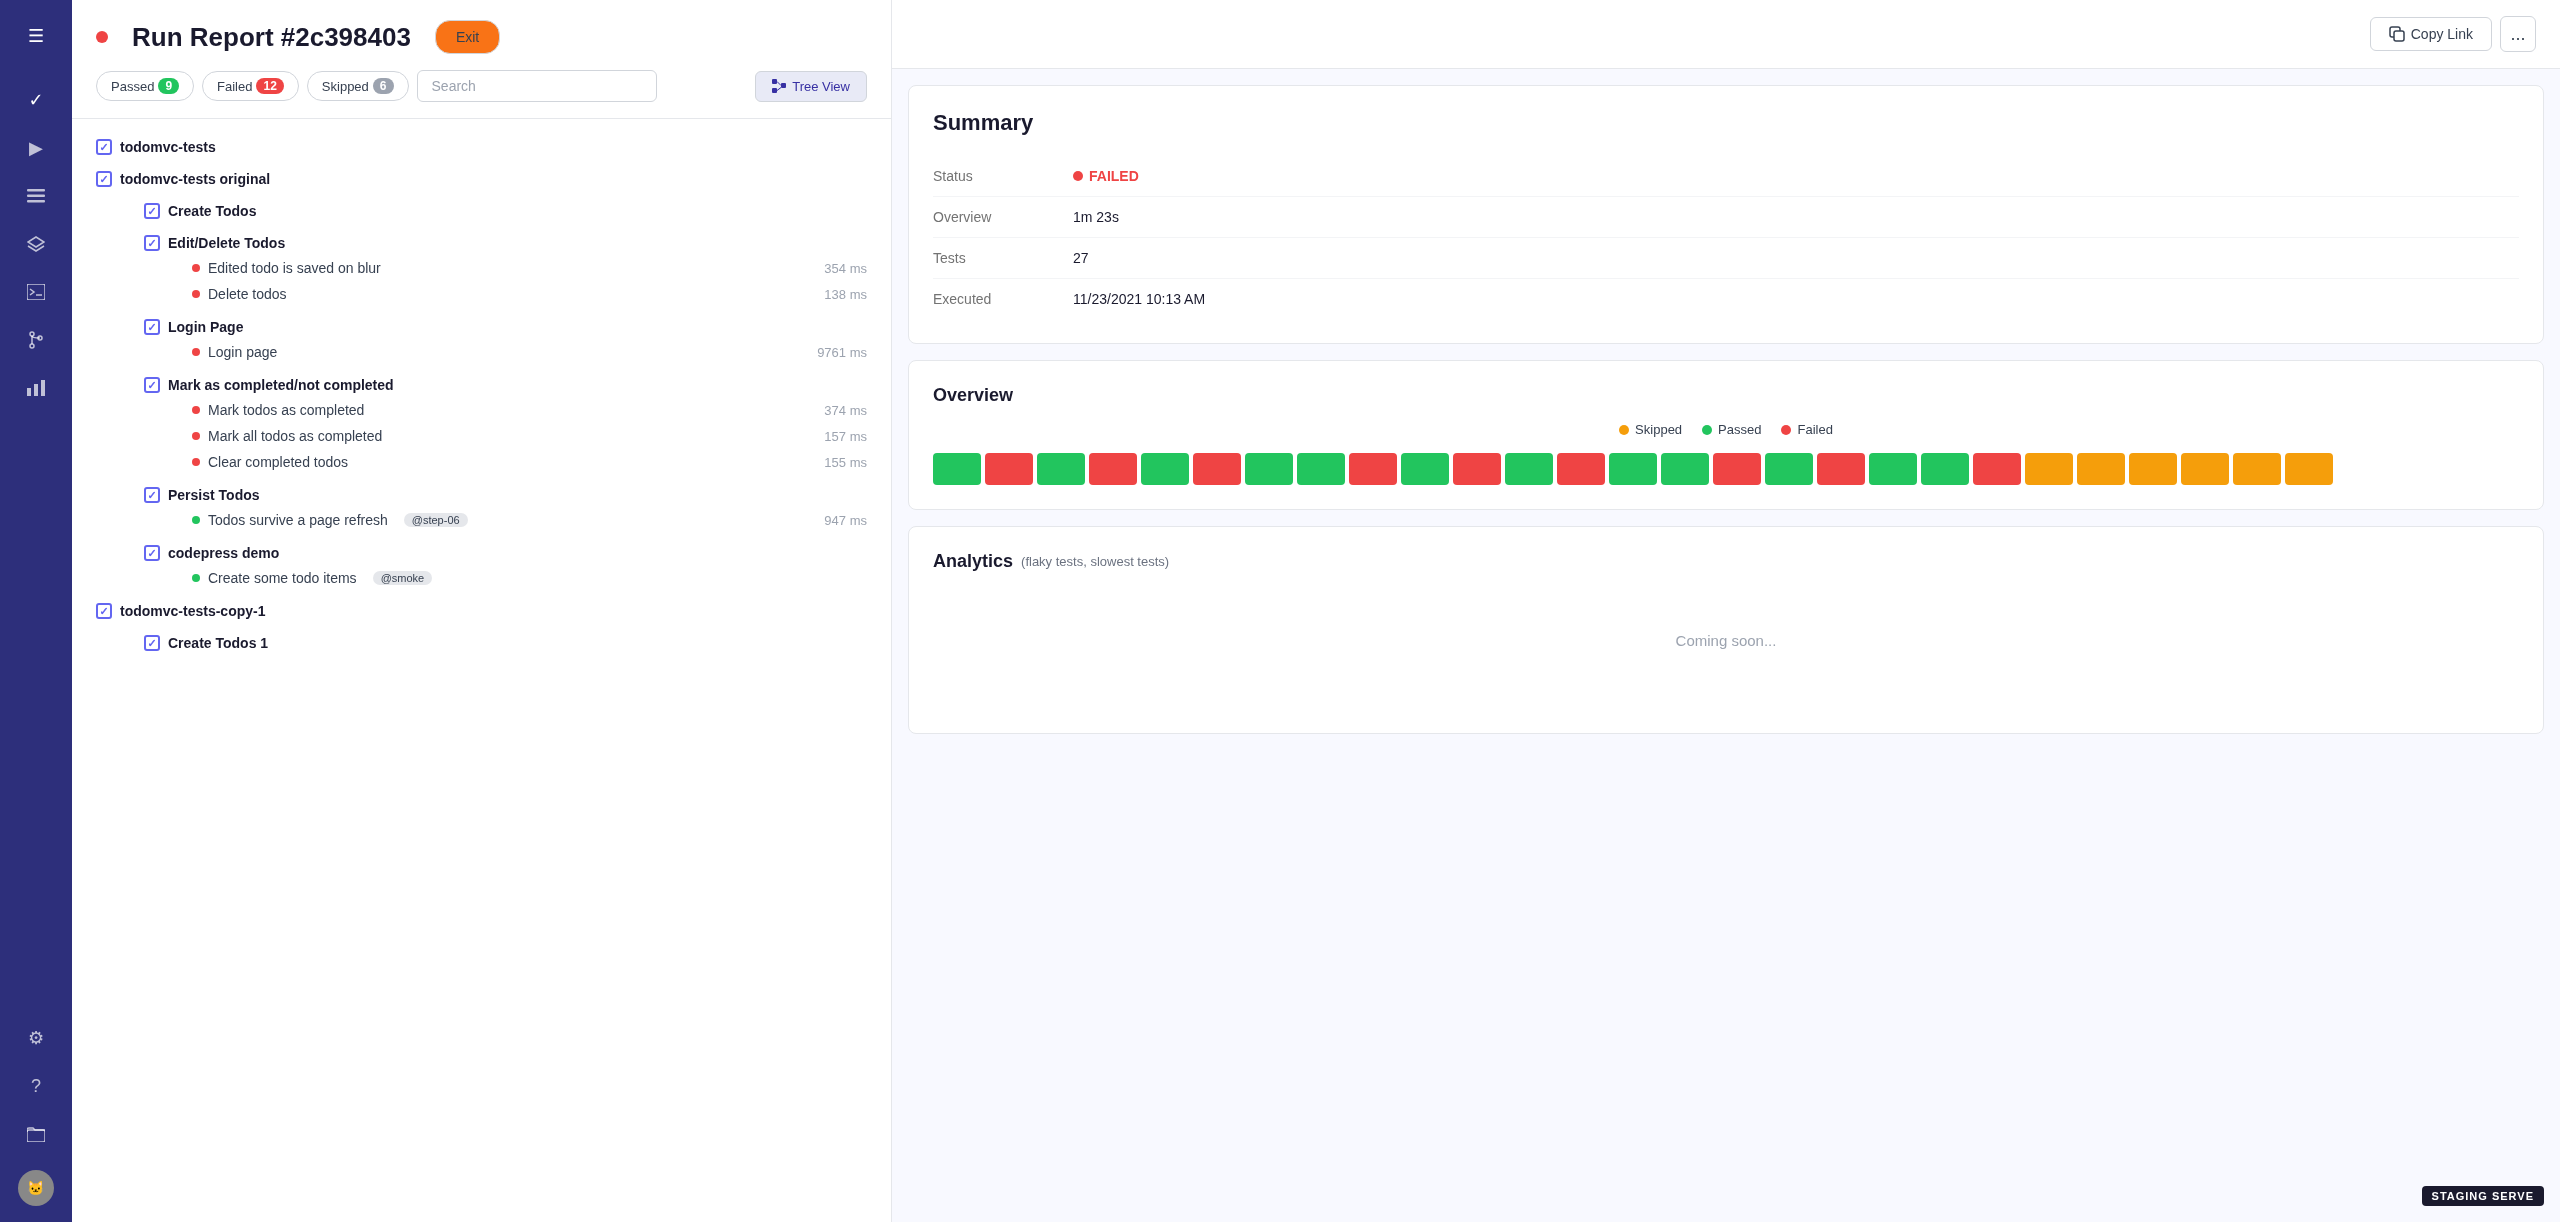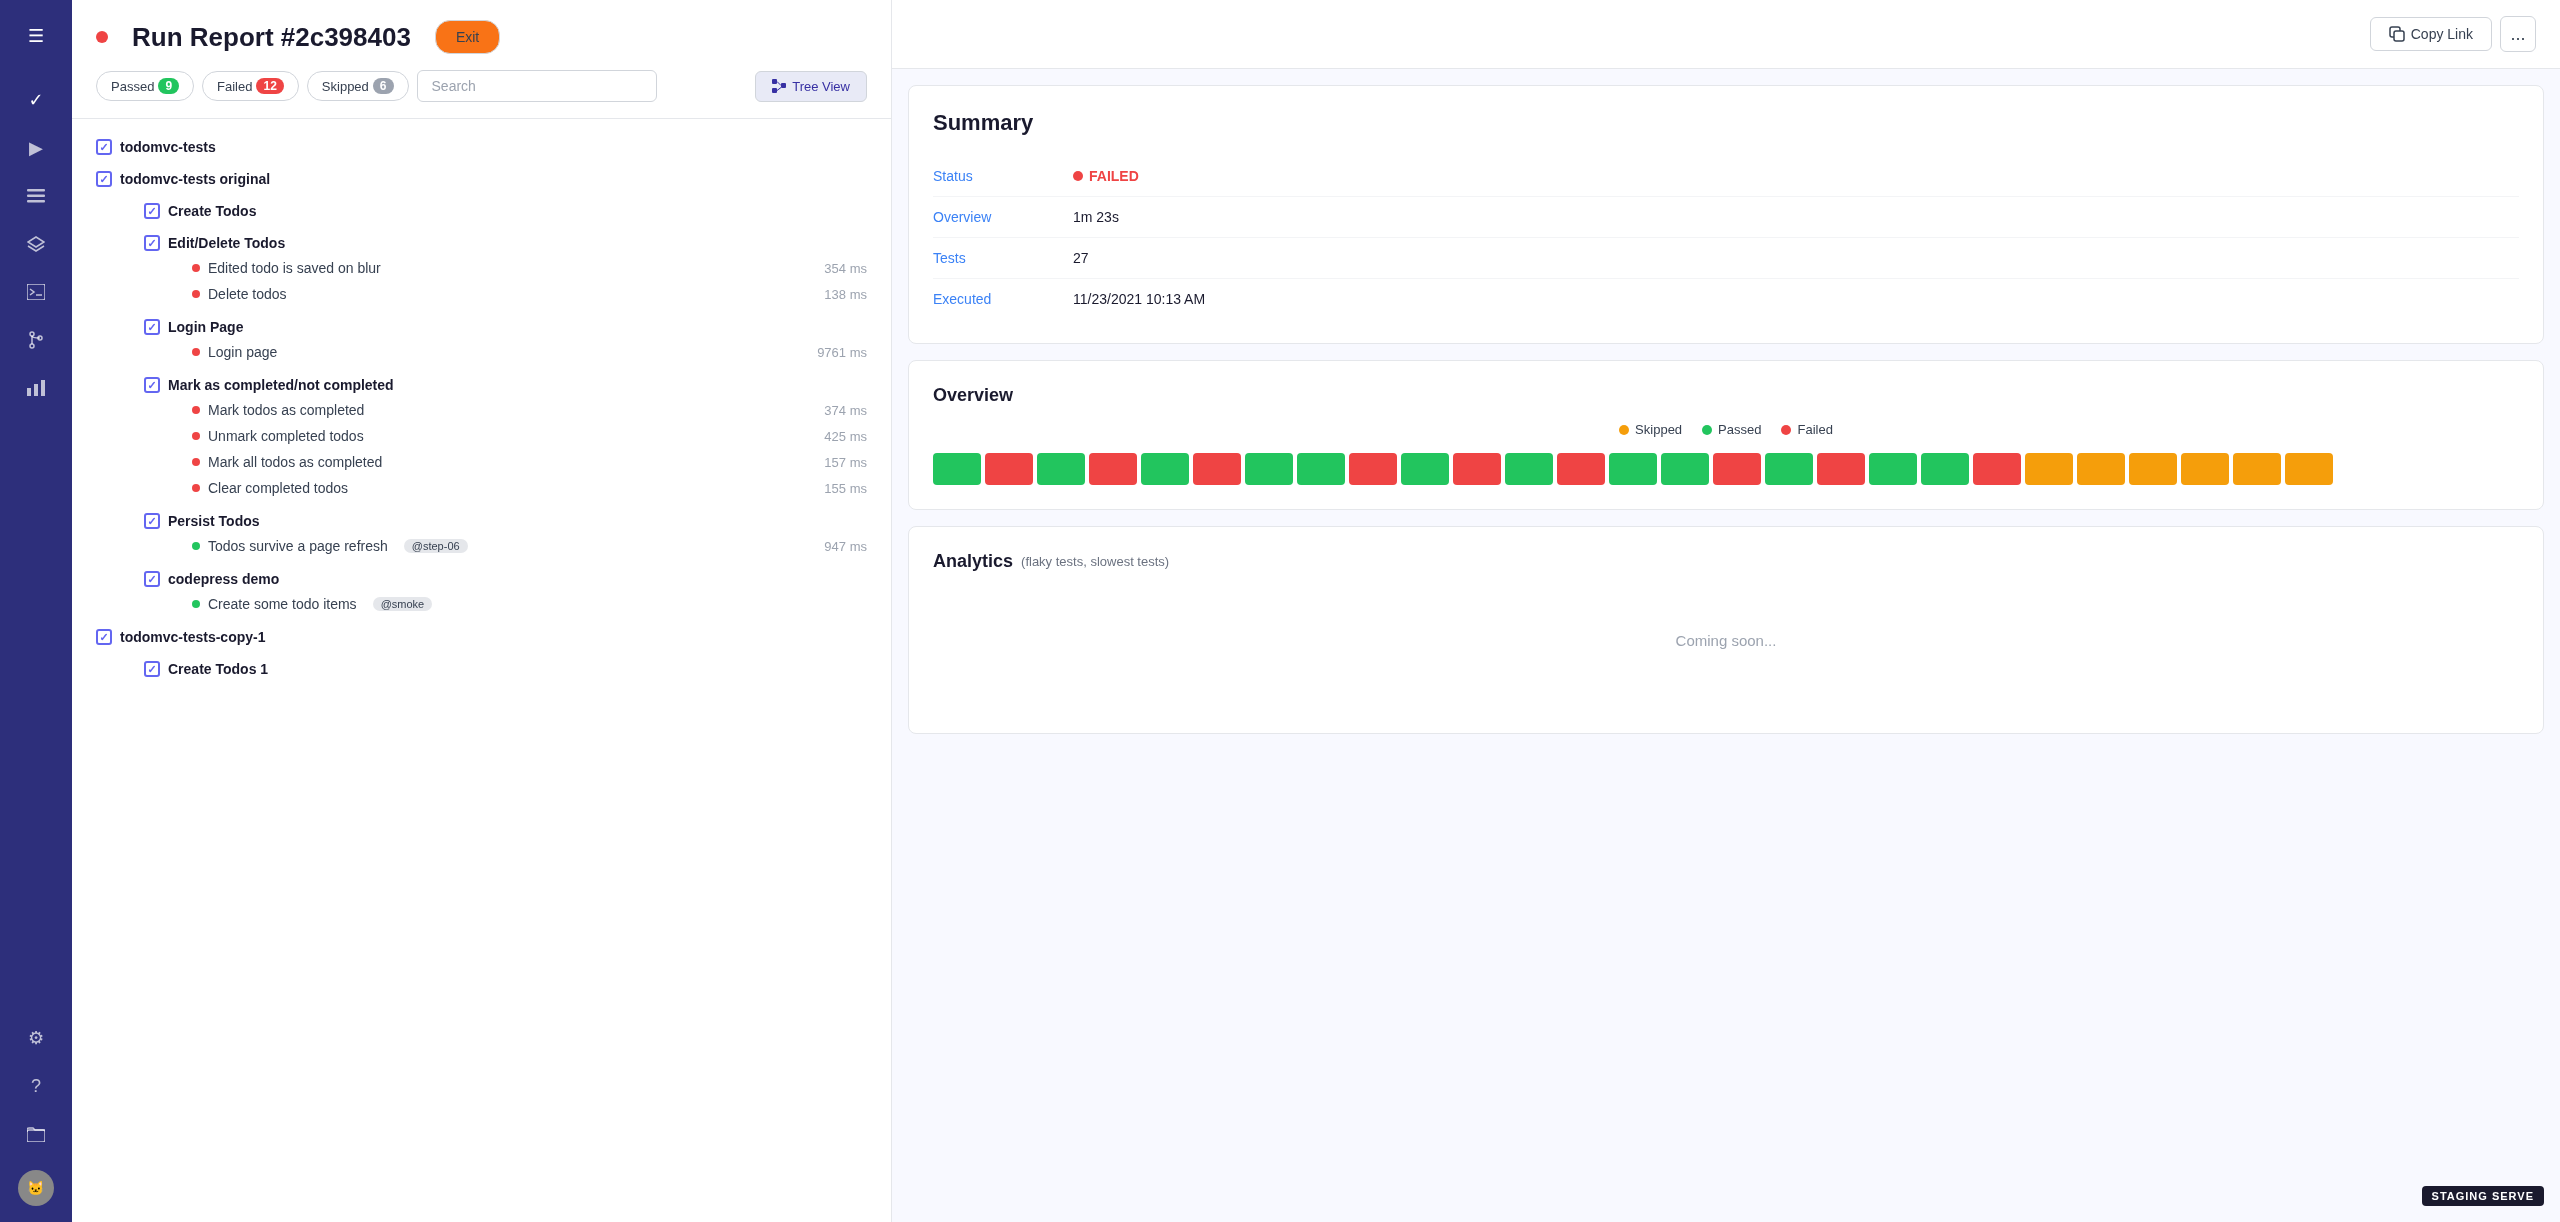--- a/index.html
+++ b/index.html
@@ -205,21 +205,21 @@
       margin-bottom: 20px;
     }
     .summary-row {
       display: flex;
       align-items: flex-start;
       padding: 12px 0;
       border-bottom: 1px solid #f3f4f6;
       font-size: 14px;
     }
     .summary-row:last-child { border-bottom: none; }
-    .summary-label { width: 140px; color: #3b82f6; font-weight: 500; }
+    .summary-label { width: 140px; color: #737373; font-weight: 500; }
     .summary-value { color: #1a1a2e; font-weight: 400; }
     .status-failed { color: #ef4444; font-weight: 700; display: flex; align-items: center; gap: 6px; }
     .status-dot-sm { width: 10px; height: 10px; border-radius: 50%; background: #ef4444; }
 
     
     .right-header {
       display: flex;
       align-items: flex-start;
       justify-content: space-between;
       padding: 16px 24px;
@@ -476,27 +476,20 @@
           <div class="test-item tests-indent-1">
             <div class="test-left">
               <div class="test-dot-failed"></div>
               <span>Mark todos as completed</span>
             </div>
             <span class="test-duration">374 ms</span>
           </div>
           <div class="test-item tests-indent-1">
             <div class="test-left">
               <div class="test-dot-failed"></div>
-              <span>Unmark completed todos</span>
-            </div>
-            <span class="test-duration">425 ms</span>
-          </div>
-          <div class="test-item tests-indent-1">
-            <div class="test-left">
-              <div class="test-dot-failed"></div>
               <span>Mark all todos as completed</span>
             </div>
             <span class="test-duration">157 ms</span>
           </div>
           <div class="test-item tests-indent-1">
             <div class="test-left">
               <div class="test-dot-failed"></div>
               <span>Clear completed todos</span>
             </div>
             <span class="test-duration">155 ms</span>

